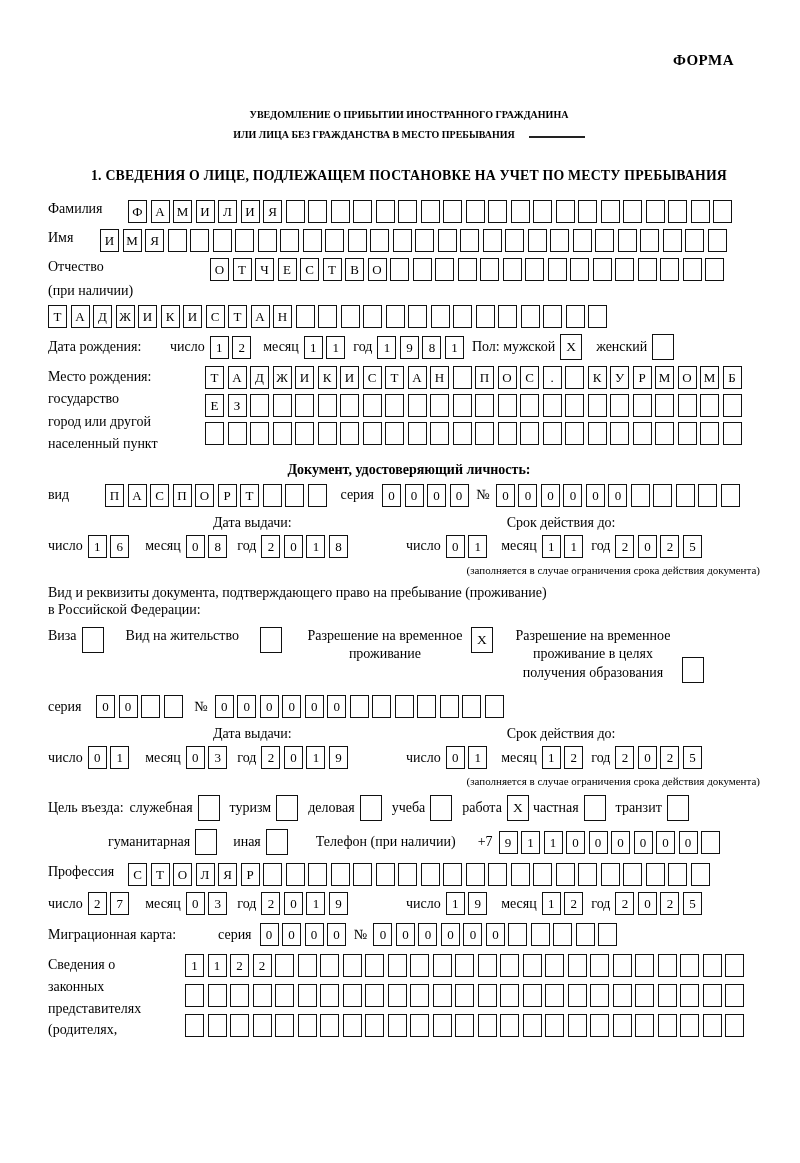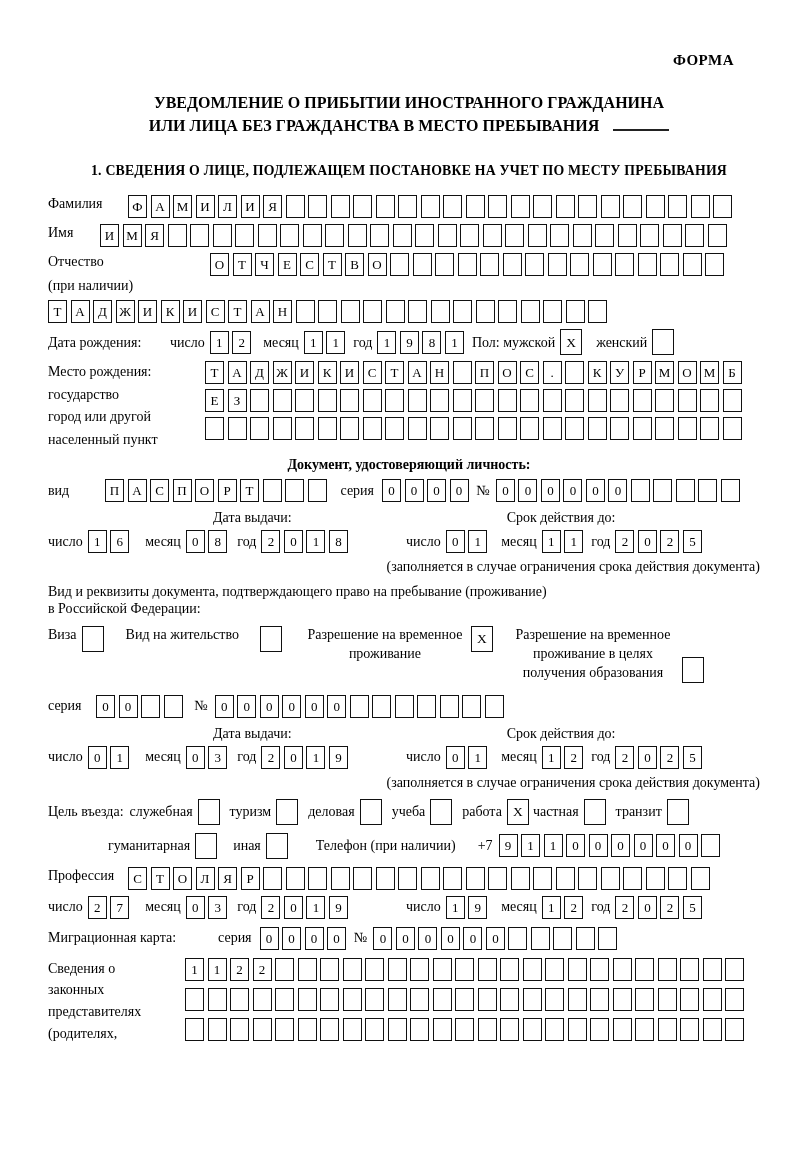--- a/index.html
+++ b/index.html
@@ -5,34 +5,34 @@
   html,body{margin:0;padding:0;background:#fff;}
   body{width:800px;min-height:1163px;font-family:"Liberation Serif","DejaVu Serif",serif;color:#000;}
   .page{padding:30px 30px 20px 48px;box-sizing:border-box;width:800px;}
 
   
   .hdr{margin-left:517px;font-size:13.5px;line-height:1.32;}
   .hdr .sub{font-size:12.8px;margin-top:3px;line-height:1.3;}
   .forma{font-weight:bold;font-size:15px;text-align:right;padding-right:36px;margin-top:22px;letter-spacing:.5px;}
 
   
-  .title{font-weight:bold;font-size:16px;text-align:center;margin-top:22px;line-height:1.45;}
+  .title{font-weight:bold;font-size:10px;text-align:center;margin-top:39px;line-height:1.45;}
   .blank-line{display:inline-block;width:56px;border-bottom:2px solid #222;height:13px;margin-left:14px;}
   .sec-head{font-weight:bold;font-size:13.8px;text-align:center;margin-top:26px;margin-bottom:16px;letter-spacing:.2px;}
 
   
   .row{display:flex;align-items:flex-start;margin-bottom:6px;}
   .lbl{font-size:14px;line-height:1.25;flex:none;}
   .cells{display:flex;gap:3.5px;flex:none;}
   .cell{display:flex;align-items:center;justify-content:center;flex:none;
         width:17px;height:21px;border:1.6px solid #111;font-size:13px;line-height:1;
         font-family:"Liberation Serif","DejaVu Serif",serif;background:#fff;}
   .cb{width:20px;height:24px;font-size:13.5px;}
   .stack{display:flex;flex-direction:column;gap:5px;}
-  .note{font-size:14px;}
+  .note{font-size:11px;}
   .grp{display:flex;align-items:center;gap:5px;flex:none;}
   .heads{display:flex;font-size:14px;margin:8px 0 4px 0;text-align:center;}
   .center-b{font-weight:bold;font-size:14px;text-align:center;margin:6px 0 6px 0;}
   .opt-label{font-size:14px;line-height:1.35;text-align:center;}
 </style>
 </head>
 <body>
 
 <div class="page">
 

